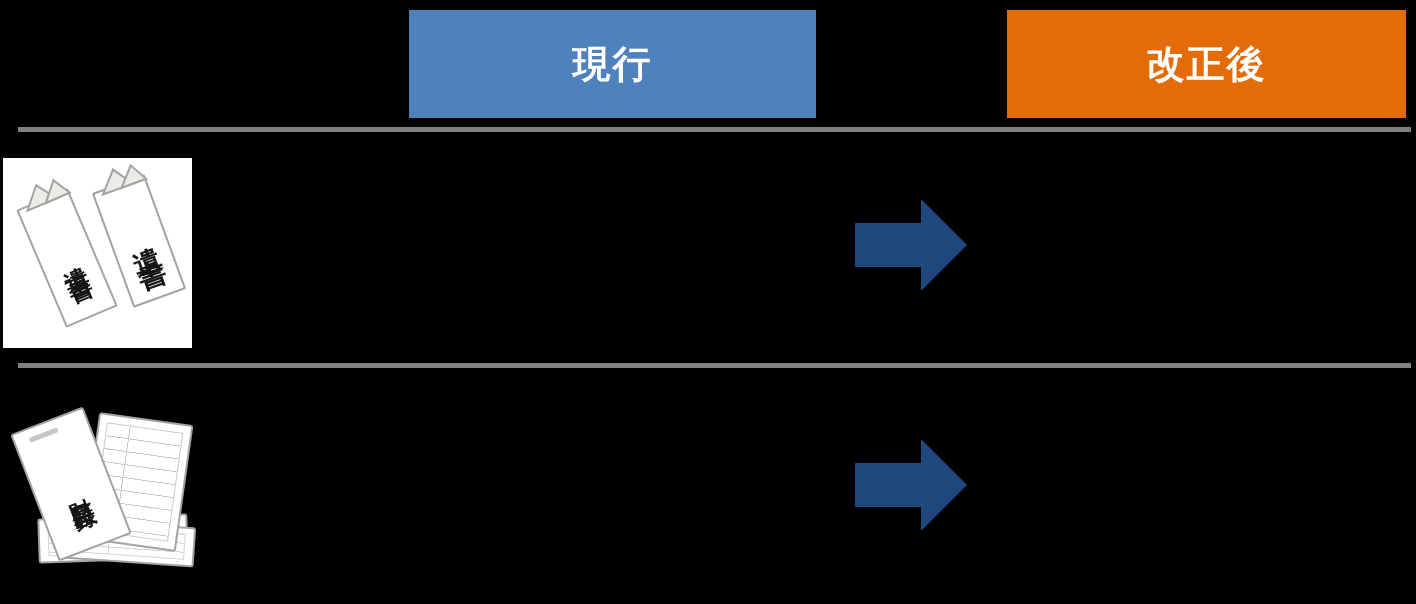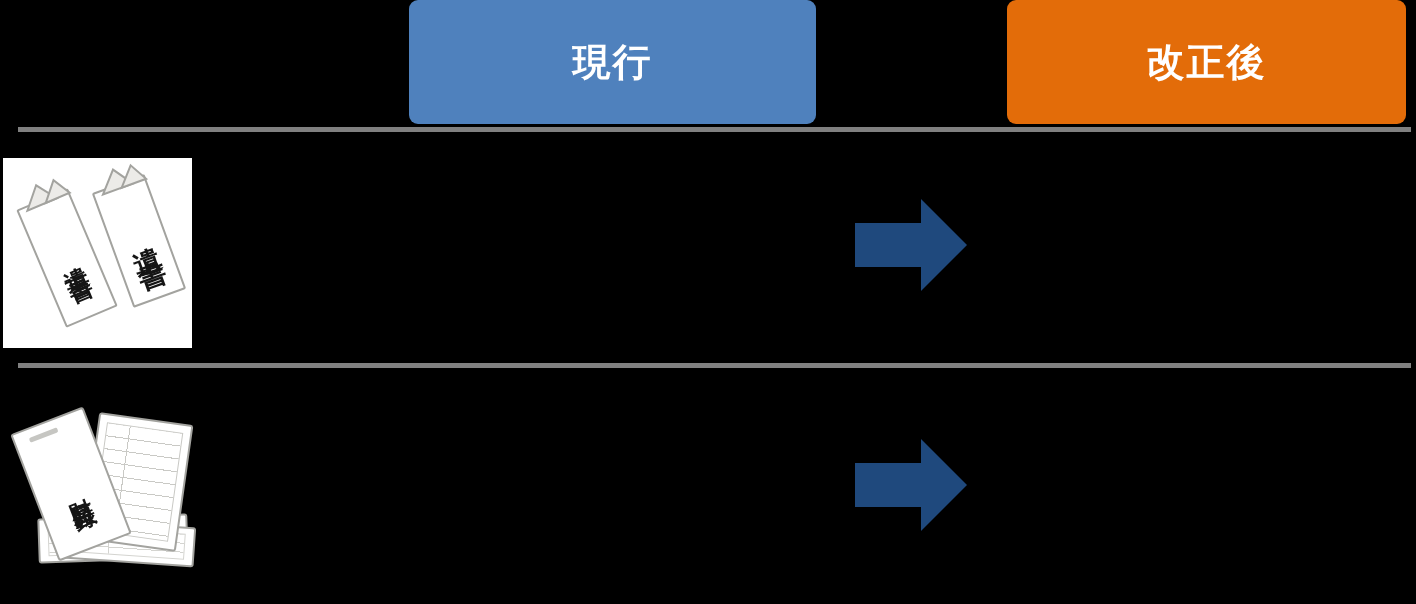--- a/index.html
+++ b/index.html
@@ -8,26 +8,25 @@
     width: 1416px;
     height: 604px;
     background: #000;
     overflow: hidden;
     font-family: "Liberation Sans", sans-serif;
   }
 
   
   .header-box {
     position: absolute;
-    top: 0;
-    height: 124px;
+    top: 10px;
+    height: 108px;
     display: flex;
     align-items: center;
     justify-content: center;
-    border-radius: 9px;
   }
   .header-box .header-label {
     color: #fff;
     font-size: 38px;
     font-weight: bold;
     letter-spacing: 2px;
   }
   .header-current { left: 409px; width: 407px; }
   .header-revised { left: 1007px; width: 399px; }
 

